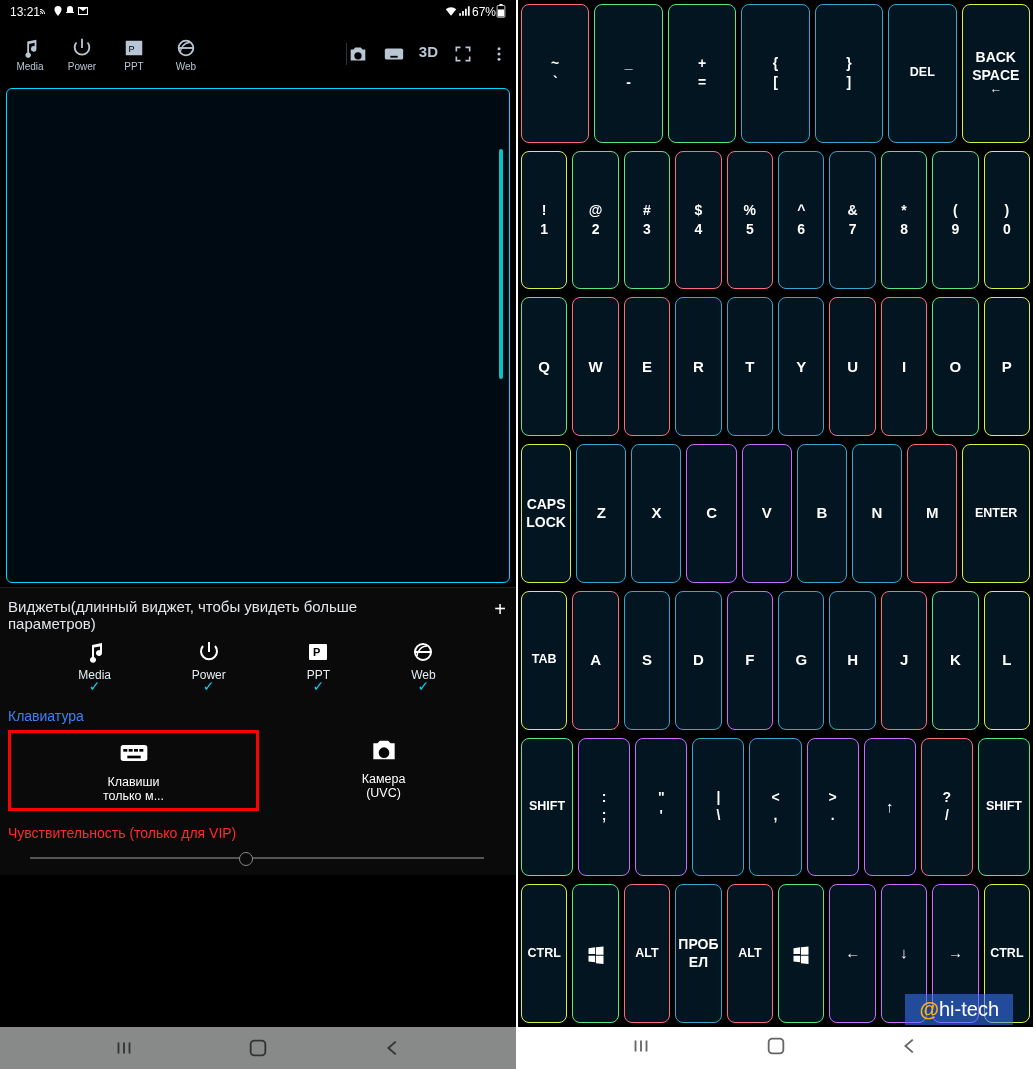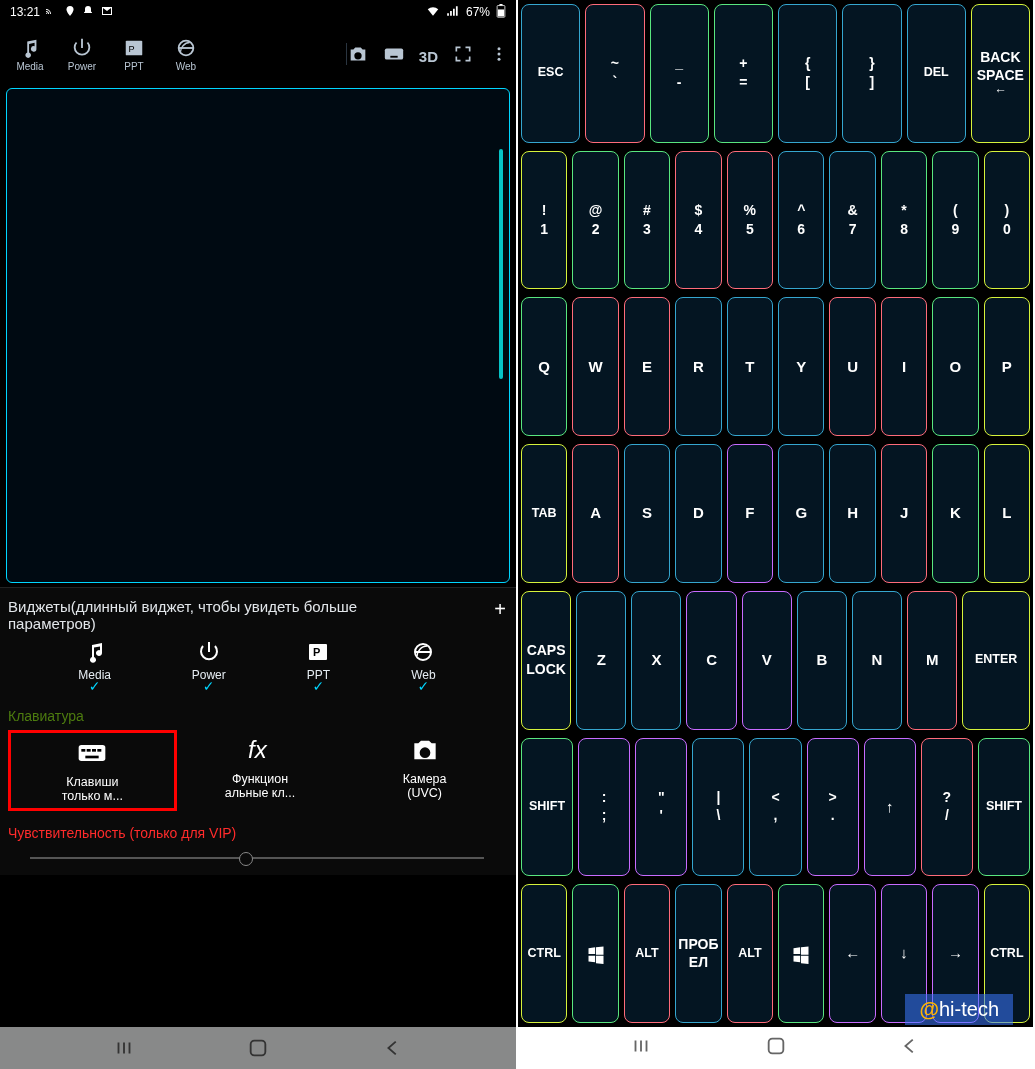--- a/index.html
+++ b/index.html
@@ -26,42 +26,42 @@
   .status-bar {
     height: 24px;
     display: flex;
     justify-content: space-between;
     align-items: center;
     padding: 0 10px;
     font-size: 12px;
     color: #fff;
     background: #000;
   }
-  .status-left, .status-right { display: flex; align-items: center; gap: 6px; }
+  .status-left, .status-right { display: flex; align-items: center; }
   .status-right svg { fill: #fff; }
   .app-toolbar {
     height: 60px;
     display: flex;
     justify-content: space-between;
     align-items: center;
     padding: 0 6px;
     background: #000;
   }
   .toolbar-left { display: flex; gap: 4px; }
   .toolbar-item {
     display: flex;
     flex-direction: column;
     align-items: center;
     gap: 2px;
     color: #b9c6d3;
     font-size: 10px;
     width: 48px;
   }
   .toolbar-item svg, .toolbar-item .icon { width: 22px; height: 22px; fill:#b9c6d3; }
-  .toolbar-right { display: flex; align-items: flex-end; gap: 14px; color:#b9c6d3; border-left:1px solid #2a3540; padding-left:0;}
+  .toolbar-right { display: flex; align-items: flex-start; gap: 14px; color:#b9c6d3; border-left:1px solid #2a3540; padding-left:0;}
   .toolbar-right .icon { width:22px;height:22px; display:flex;align-items:center;justify-content:center;}
   .toolbar-right svg { fill:#b9c6d3; }
   .touch-area {
     margin: 4px 6px;
     flex: 1 0 auto;
     border: 1px solid #00d6ff;
     border-radius: 6px;
     background: #000a12;
     position: relative;
     max-height: 495px;
@@ -90,21 +90,21 @@
     margin: 4px 30px 14px 30px;
   }
   .widget-item {
     display: flex; flex-direction: column; align-items: center;
     font-size: 12px; color:#e6edf3; position:relative;
   }
   .widget-item svg { width: 24px; height: 24px; fill:#fff; margin-bottom: 4px;}
   .check { position:absolute; bottom:-12px; color:#00d6ff; font-size: 14px;}
   .section-label {
     font-size: 14px;
-    color:#4d7c0f;
+    color:#3b82f6;
     margin: 26px 0 6px 0;
   }
   .kb-row {
     display: flex;
     justify-content: space-between;
     gap: 2px;
   }
   .kb-item {
     flex:1;
     display:flex; flex-direction:column; align-items:center;
@@ -322,27 +322,20 @@
             <rect x="4" y="9" width="3" height="2" fill="#000"></rect>
             <rect x="8" y="9" width="3" height="2" fill="#000"></rect>
             <rect x="12" y="9" width="3" height="2" fill="#000"></rect>
             <rect x="16" y="9" width="3" height="2" fill="#000"></rect>
           </svg>
         <span>Клавиши</span>
         <span>только м...</span>
       </div>
       <div class="kb-item">
         <svg viewBox="0 0 24 24">
-            <text x="3" y="18" font-size="18" font-style="italic" fill="#fff">fx</text>
-          </svg>
-        <span>Функцион</span>
-        <span>альные кл...</span>
-      </div>
-      <div class="kb-item">
-        <svg viewBox="0 0 24 24">
             <path fill="#fff" d="M4 7h3l2-2h6l2 2h3v12H4V7zm8 3a4 4 0 1 0 0 8 4 4 0 0 0 0-8z"></path>
           </svg>
         <span>Камера</span>
         <span>(UVC)</span>
       </div>
     </div>
 
     <div class="vip-line">Чувствительность (только для VIP)</div>
     <div class="slider"></div>
   </div>
@@ -356,21 +349,20 @@
         </svg></span>
     <span class="navbtn"><svg width="22" height="22" viewBox="0 0 24 24">
           <path fill="none" stroke="#333" stroke-width="2" d="M15 5l-8 7 8 7"></path>
         </svg></span>
   </div>
 </div>
 
 <div class="panel">
   <div class="kb-grid">
     <div class="krow" id="krow1">
-        <div class="key cB func">ESC</div>
         <div class="key cR two">
           <span class="l1">~</span>
           <span class="l2">`</span>
         </div>
         <div class="key cG two">
           <span class="l1">_</span>
           <span class="l2">-</span>
         </div>
         <div class="key cG two">
           <span class="l1">+</span>
@@ -438,46 +430,46 @@
         <div class="key cR">W</div>
         <div class="key cR">E</div>
         <div class="key cB">R</div>
         <div class="key cB">T</div>
         <div class="key cB">Y</div>
         <div class="key cR">U</div>
         <div class="key cR">I</div>
         <div class="key cG">O</div>
         <div class="key cY">P</div>
       </div>
+    <div class="krow" id="krow5">
+        <div class="key cY func two">
+          <span class="l1">CAPS</span>
+          <span class="l2">LOCK</span>
+        </div>
+        <div class="key cB">Z</div>
+        <div class="key cB">X</div>
+        <div class="key cM">C</div>
+        <div class="key cM">V</div>
+        <div class="key cB">B</div>
+        <div class="key cB">N</div>
+        <div class="key cR">M</div>
+        <div class="key cY func wide">ENTER</div>
+      </div>
     <div class="krow" id="krow4">
         <div class="key cY func">TAB</div>
         <div class="key cR">A</div>
         <div class="key cB">S</div>
         <div class="key cB">D</div>
         <div class="key cM">F</div>
         <div class="key cB">G</div>
         <div class="key cB">H</div>
         <div class="key cR">J</div>
         <div class="key cG">K</div>
         <div class="key cY">L</div>
       </div>
-    <div class="krow" id="krow5">
-        <div class="key cY func two">
-          <span class="l1">CAPS</span>
-          <span class="l2">LOCK</span>
-        </div>
-        <div class="key cB">Z</div>
-        <div class="key cB">X</div>
-        <div class="key cM">C</div>
-        <div class="key cM">V</div>
-        <div class="key cB">B</div>
-        <div class="key cB">N</div>
-        <div class="key cR">M</div>
-        <div class="key cY func wide">ENTER</div>
-      </div>
     <div class="krow" id="krow6">
         <div class="key cG func">SHIFT</div>
         <div class="key cM two">
           <span class="l1">:</span>
           <span class="l2">;</span>
         </div>
         <div class="key cM two">
           <span class="l1">"</span>
           <span class="l2">'</span>
         </div>

